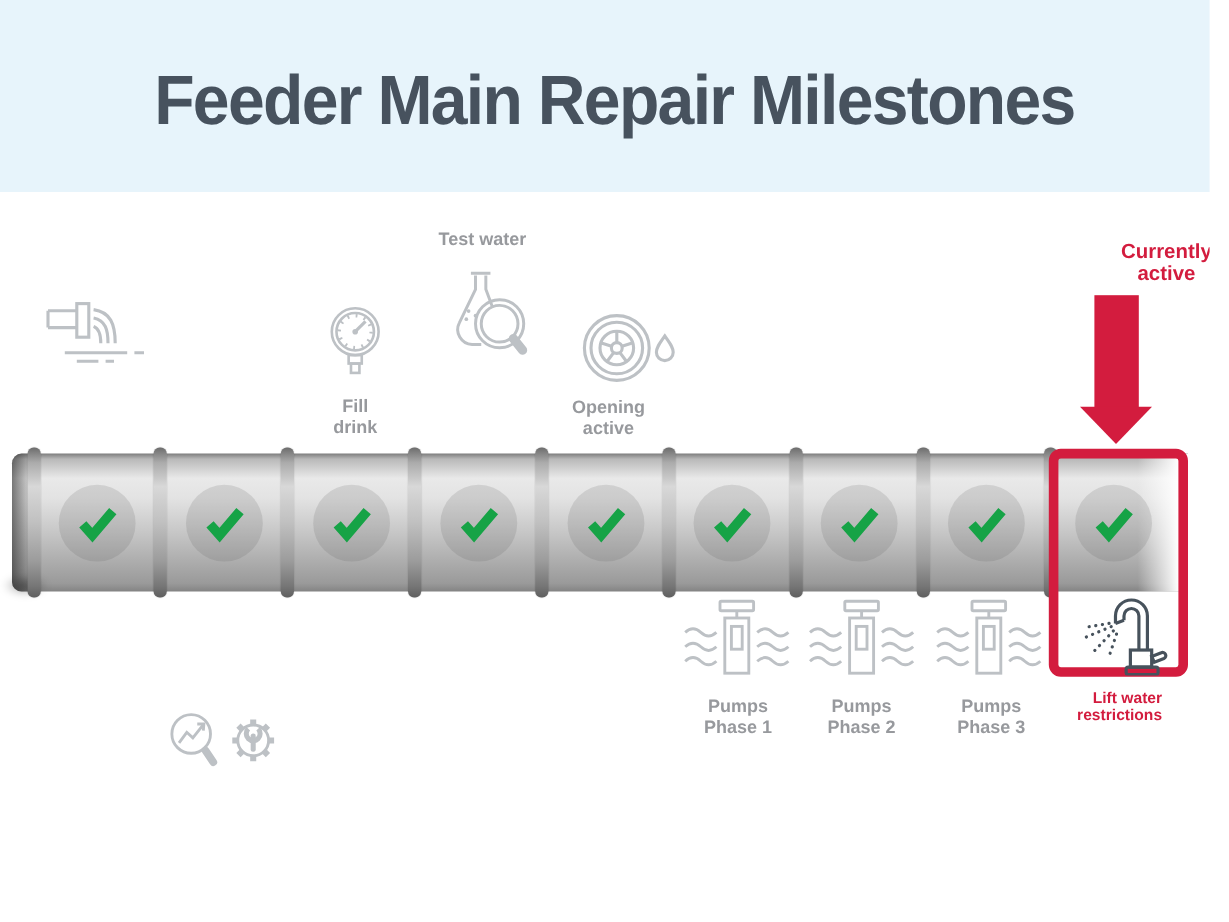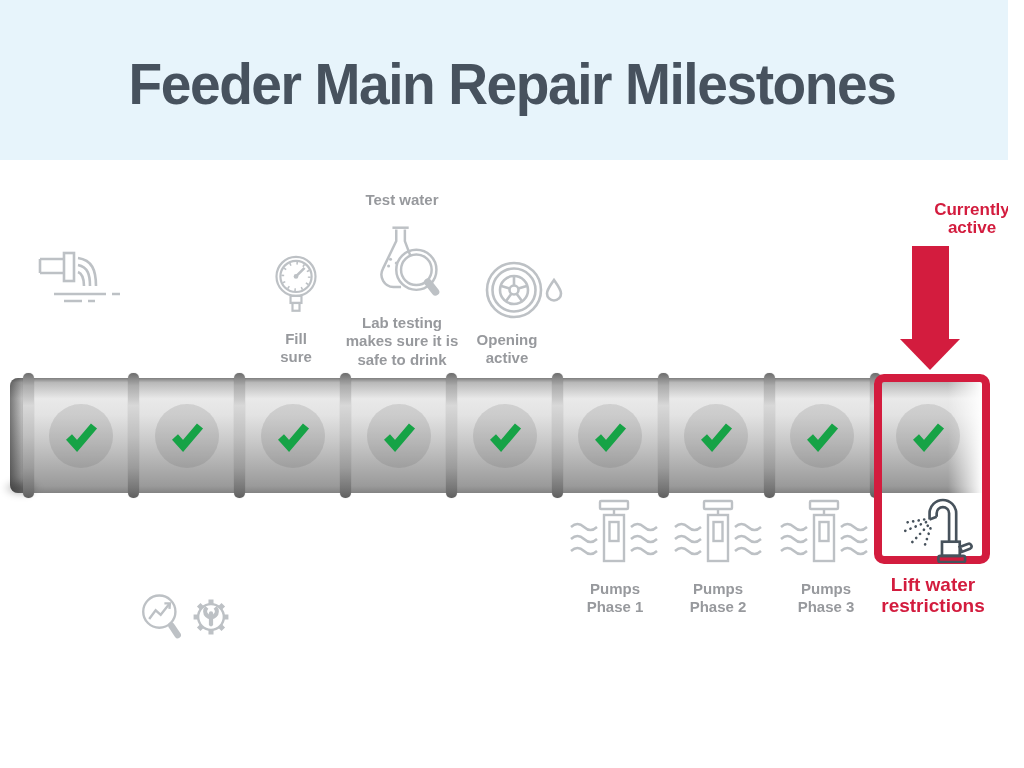--- a/index.html
+++ b/index.html
@@ -12,21 +12,21 @@
     transform:scaleX(.95);}
 
   .icon{position:absolute;color:var(--icon-gray,#bdc1c5);}
   .icon svg{display:block;}
   .dark-icon{color:var(--faucet-dark,#47525c);}
 
   .ms-label{position:absolute;transform:translateX(-50%);text-align:center;font-weight:bold;
     font-size:15px;line-height:1.22;color:var(--label-gray,#97999d);white-space:pre-line;}
   .red-text{color:var(--red,#d31c3e);}
   .callout{font-size:17px;line-height:1.05;}
-  .active-label{font-size:19px;line-height:1.08;}
+  .active-label{font-size:13px;line-height:1.08;text-align:right;}
 
   
   .pipe-wrap{position:absolute;left:10px;top:373px;width:980px;height:125px;}
   .pipe-body{position:absolute;left:0;top:5px;width:980px;height:115px;border-radius:8px 0 0 8px;
     background:linear-gradient(180deg,#7e7e7e 0%,#b9b9b9 4%,#e9e9e9 18%,#e3e3e3 32%,
       #c9c9c9 55%,#adadad 78%,#9a9a9a 94%,#838383 100%);}
   .pipe-cap{position:absolute;left:0;top:5px;width:22px;height:115px;border-radius:8px 0 0 8px;
     background:linear-gradient(90deg,rgba(25,25,25,.55),rgba(25,25,25,.18) 55%,rgba(25,25,25,0));}
   .pipe-shadow{position:absolute;left:-8px;top:106px;width:38px;height:18px;
     background:radial-gradient(ellipse at center,rgba(0,0,0,.38),rgba(0,0,0,0) 70%);filter:blur(3px);}
@@ -71,41 +71,38 @@
       <circle cx="32" cy="30" r="25"></circle>
       <circle cx="32" cy="30" r="20"></circle>
       <circle cx="32" cy="30" r="17" stroke-width="3.6" stroke-dasharray="2 6.9"></circle>
       <path d="M32,30 L43,19" stroke-width="3.4"></path>
       <circle cx="32" cy="30" r="3" fill="currentColor" stroke="none"></circle>
       <rect x="25" y="55" width="14" height="9"></rect>
       <rect x="27.5" y="64" width="9" height="10"></rect>
     </svg>
   </div>
   <div class="ms-label" style="left:296px;top:330px;">Fill
-sure</div>
+drink</div>
 
   <div class="ms-label" style="left:402px;top:191px;">Test water</div>
   <div class="icon" style="left:358px;top:221px;">
     <svg viewBox="0 0 92 92" width="88" height="88" fill="none" stroke="currentColor" stroke-width="2.6">
       <path d="M36,7 h17"></path>
       <path d="M40,9 v12 L26,50 a13,13 0 0 0 11,19 h8"></path>
       <path d="M49,9 v12 l6,16"></path>
       <g fill="currentColor" stroke="none">
         <circle cx="34" cy="40" r="1.6"></circle>
           <circle cx="40" cy="44" r="1.6"></circle>
           <circle cx="32" cy="47" r="1.6"></circle>
       </g>
       <circle cx="61" cy="51" r="21"></circle>
       <circle cx="61" cy="51" r="16"></circle>
       <path d="M73,64 L81,74" stroke-width="8" stroke-linecap="round"></path>
     </svg>
   </div>
-  <div class="ms-label" style="left:402px;top:314px;">Lab testing
-makes sure it is
-safe to drink</div>
 
   <div class="icon" style="left:478px;top:258px;">
     <svg viewBox="0 0 92 64" width="92" height="64" fill="none" stroke="currentColor" stroke-width="2.6">
       <circle cx="36" cy="32" r="27"></circle>
       <circle cx="36" cy="32" r="21.5"></circle>
       <circle cx="36" cy="32" r="14"></circle>
       <circle cx="36" cy="32" r="4.5"></circle>
       <path d="M36,27.5 V18 M31.7,30.6 L22.5,27.7 M33.4,35.8 L27.7,43.5 M38.6,35.8 L44.3,43.5 M40.3,30.6 L49.5,27.7"></path>
       <path d="M76,22 c-4.5,6.5 -7,9.5 -7,13.5 a7,7 0 0 0 14,0 c0,-4 -2.5,-7 -7,-13.5 z"></path>
     </svg>

